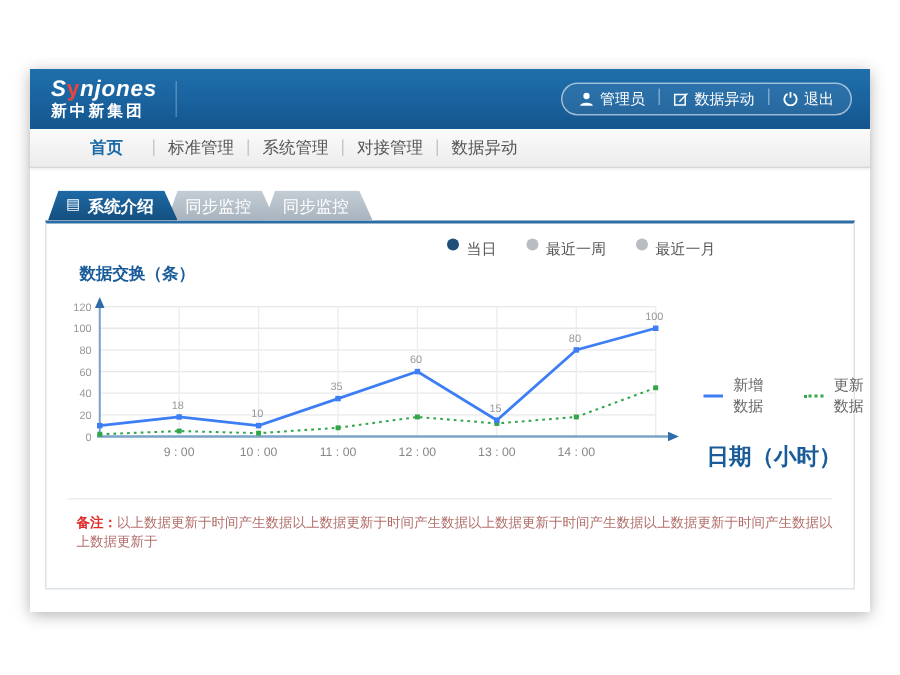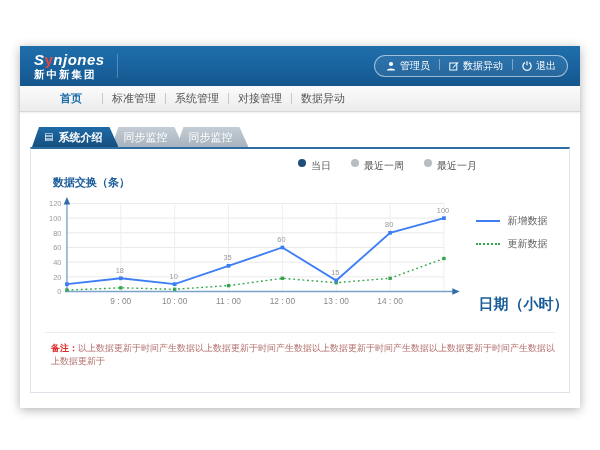--- a/index.html
+++ b/index.html
@@ -47,21 +47,21 @@
   
   .filters { display:flex; justify-content:flex-end; gap:20px; padding:10px 92px 0 0; }
   .filter { display:flex; align-items:flex-start; gap:5px; font-size:10px; color:#555; cursor:pointer; }
   .radio-dot { width:8px; height:8px; border-radius:50%; background:#b9bdc2; }
   .filter.selected .radio-dot { background:#1f4e79; }
 
   
   .ylabel { margin:2px 0 0 22px; font-size:11px; font-weight:bold; color:#1a5c99; }
   .chart-row { display:flex; padding-left:10px; }
   .right-col { width:100px; position:relative; }
-  .legend { margin-top:24px; display:flex; flex-direction:column; gap:9px; }
+  .legend { margin-top:60px; display:flex; flex-direction:row; gap:26px; }
   .legend-item { display:flex; align-items:center; gap:7px; font-size:10px; color:#666; }
   .line-sample { width:24px; border-top-width:2px; }
   .xtitle { position:absolute; bottom:16px; left:2px; font-size:15px; font-weight:bold; color:#1a5c99; white-space:nowrap; }
 
   .divider { margin:2px 14px 0 14px; border-top:1px solid #ececec; }
   .note { padding:9px 14px 0 20px; font-size:9px; line-height:1.4; }
   .note .prefix { color:#e02b2b; font-weight:bold; }
   .note .body { color:#b2706c; }
 </style>
 </head>

